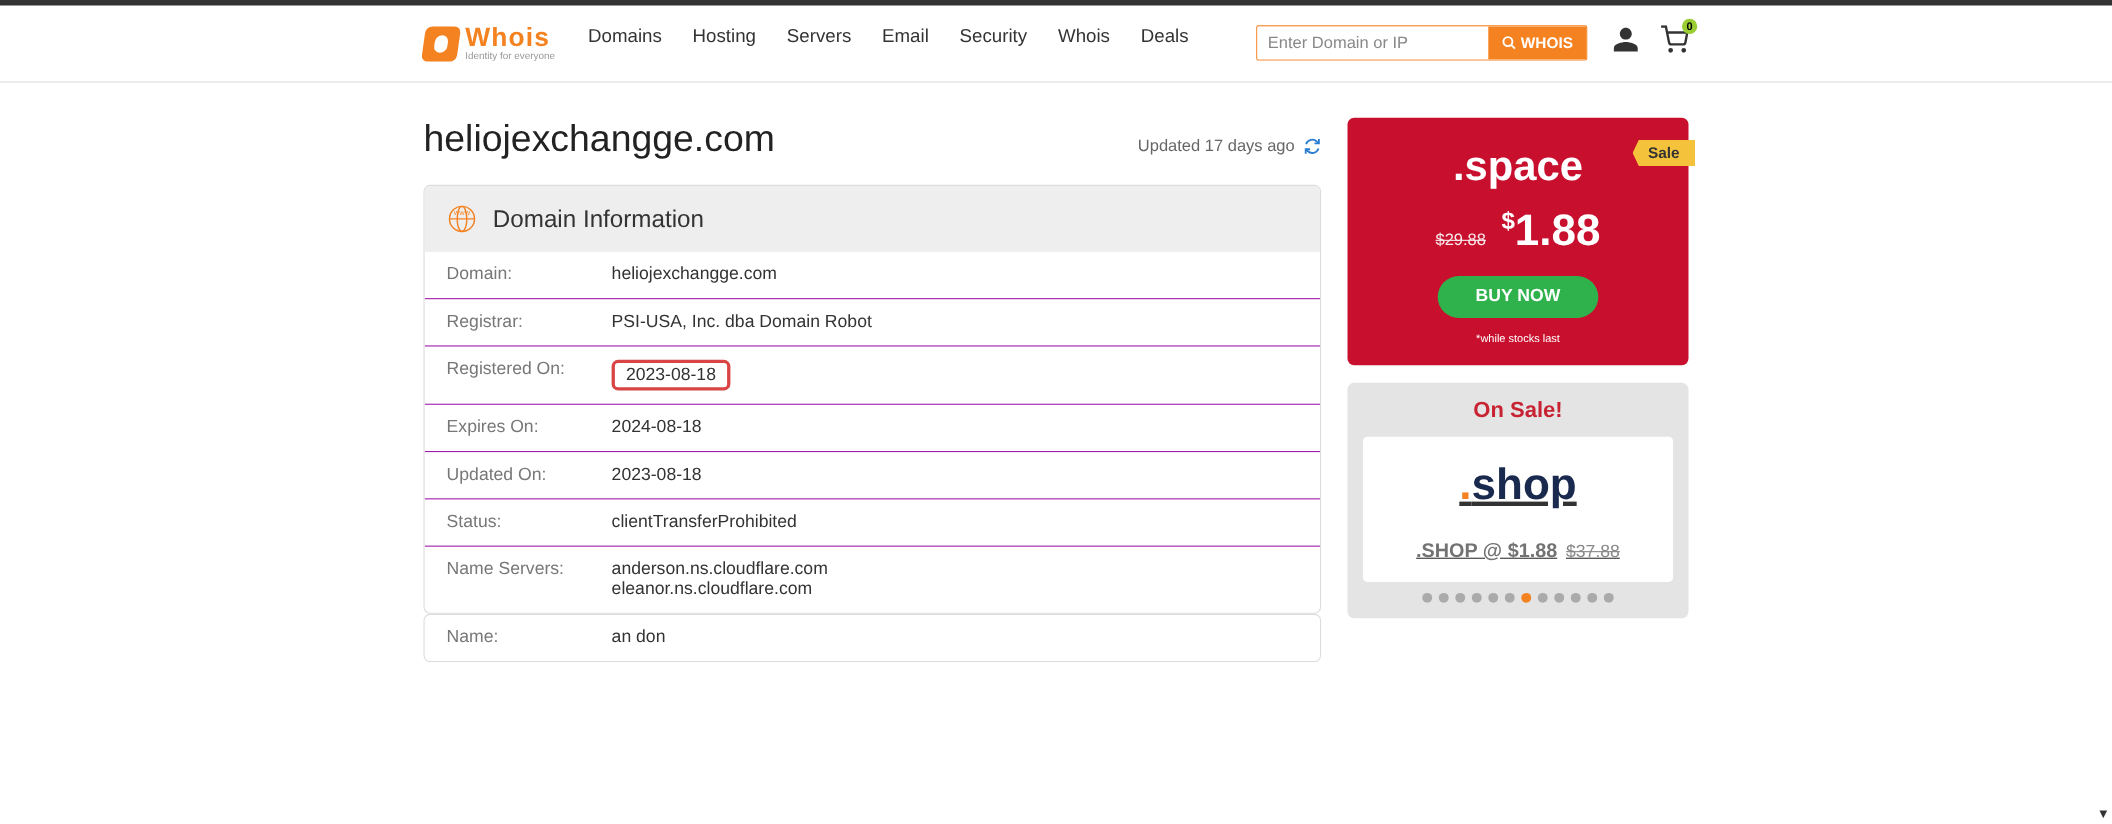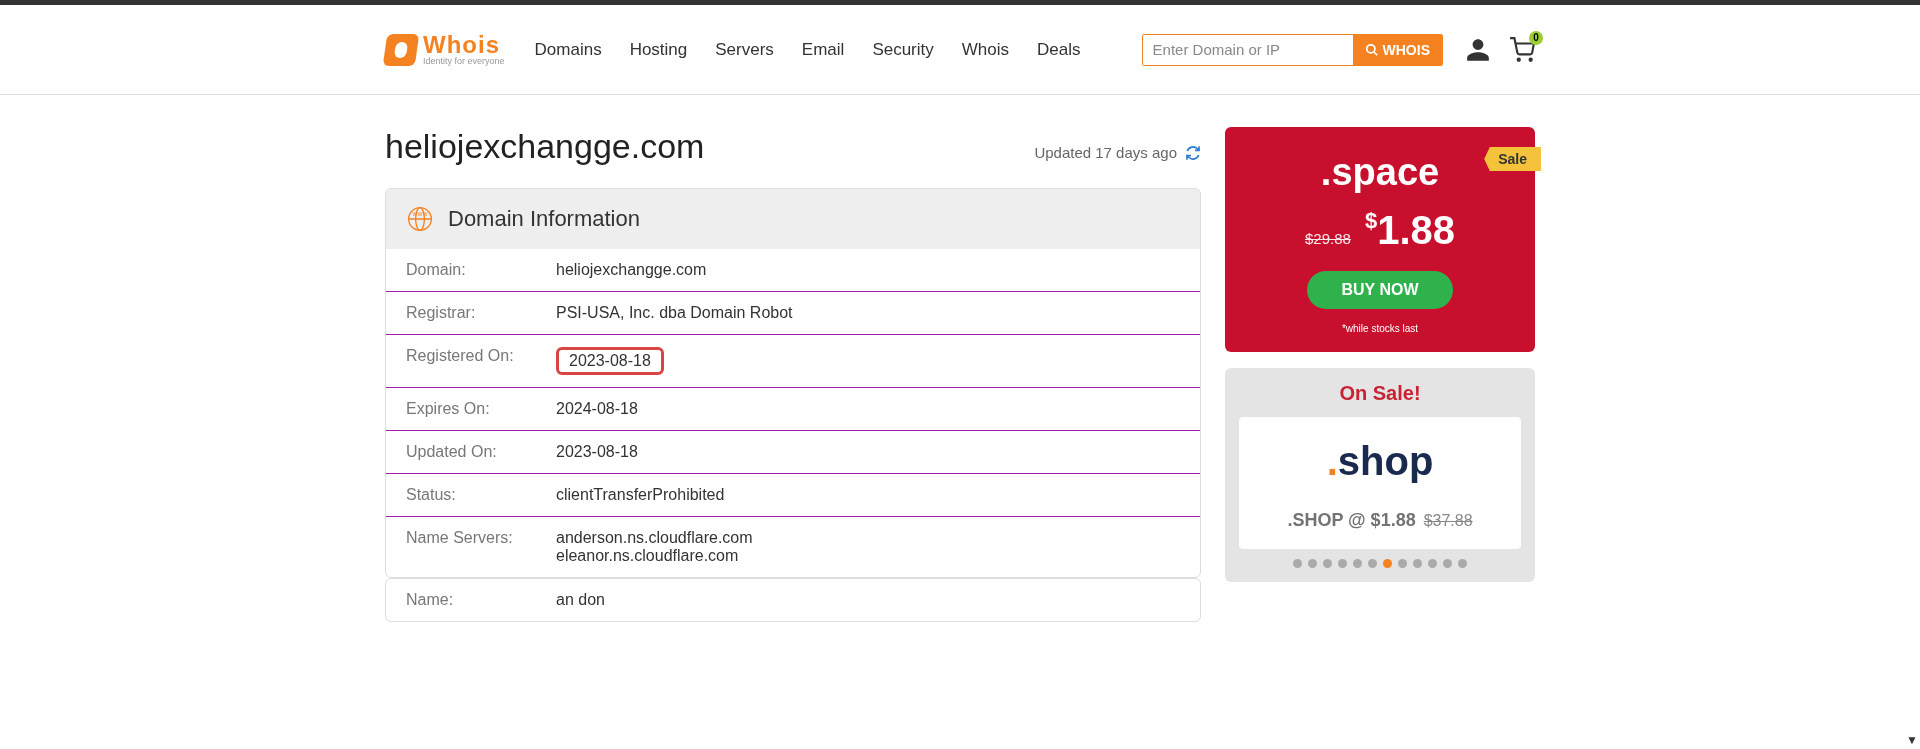--- a/index.html
+++ b/index.html
@@ -1,18 +1,18 @@
 <!DOCTYPE html>
 <html><head>
 <meta charset="utf-8">
 <style>
 * { margin: 0; padding: 0; box-sizing: border-box; }
 body { font-family: -apple-system, "Segoe UI", Arial, sans-serif; background: #fff; color: #333; }
 .top-border { height: 5px; background: #333; }
-.header { display: flex; align-items: center; padding: 12px 0; max-width: 1150px; margin: 16px auto; }
+.header { display: flex; padding: 12px 0; max-width: 1150px; margin: 6px auto; }
 .logo { display: flex; align-items: center; margin-right: 30px; }
 .logo-icon { width: 32px; height: 32px; background: #f58220; border-radius: 6px; margin-right: 6px; display:flex; align-items:center; justify-content:center; transform: skewX(-8deg); }
 .logo-icon::before { content:""; width:12px; height:16px; background:#fff; border-radius:6px; }
 .logo-text { display: flex; flex-direction: column; line-height: 1; }
 .logo-text .brand { font-size: 24px; font-weight: 800; color: #f58220; letter-spacing: 1px; }
 .logo-text .tagline { font-size: 9px; color: #999; }
 .nav { display: flex; gap: 28px; }
 .nav a { font-size: 17px; color: #333; text-decoration: none; font-weight: 500; cursor: pointer; }
 .spacer { flex: 1; }
 .search { display: flex; border: 1px solid #f58220; border-radius: 2px; overflow: hidden; height: 32px; }
@@ -44,21 +44,21 @@
 .sale-ribbon { position: absolute; top: 20px; right: -6px; background: #f5c33b; color: #333; font-weight: 700; font-size: 14px; padding: 4px 14px; clip-path: polygon(10% 0, 100% 0, 100% 100%, 10% 100%, 0 50%); }
 .promo-domain { font-size: 38px; font-weight: 800; }
 .promo-prices { display: flex; justify-content: center; align-items: baseline; gap: 14px; margin: 14px 0 18px; }
 .old-price { text-decoration: line-through; font-size: 15px; opacity: .9; }
 .new-price { font-size: 40px; font-weight: 800; }
 .new-price .dollar { font-size: 22px; font-weight: 700; vertical-align: top; }
 .buy-btn { background: #2fb24c; color: #fff; border: none; border-radius: 22px; padding: 10px 34px; font-size: 16px; font-weight: 700; cursor: pointer; }
 .promo-note { font-size: 10px; margin-top: 14px; }
 .onsale-box { background: #e4e4e4; border-radius: 6px; padding: 14px; text-align: center; }
 .onsale-title { color: #c82333; font-weight: 700; font-size: 20px; margin-bottom: 12px; }
-.onsale-card { background: #fff; border-radius: 4px; padding: 22px 10px 18px; }
+.onsale-card { background: #fff; border-radius: 4px; padding: 22px 10px 18px; text-decoration: underline; }
 .shop-logo { font-size: 40px; font-weight: 900; color: #1a2a4f; }
 .shop-logo .dot { color: #f58220; }
 .onsale-line { font-size: 18px; font-weight: 700; margin-top: 26px; display: flex; justify-content: center; gap: 8px; align-items: baseline; flex-wrap: wrap; }
 .onsale-line .orig { color: #888; text-decoration: line-through; font-weight: 400; font-size: 16px; }
 .onsale-line .deal { color: #737373; }
 .dots { display: flex; justify-content: center; gap: 6px; margin-top: 10px; }
 .dots span { width: 9px; height: 9px; border-radius: 50%; background: #aaa; }
 .dots span.active { background: #f58220; }
 .scroll-ind { position: fixed; right: 2px; bottom: 2px; font-size: 12px; color: #333; }
 svg { display: block; }

